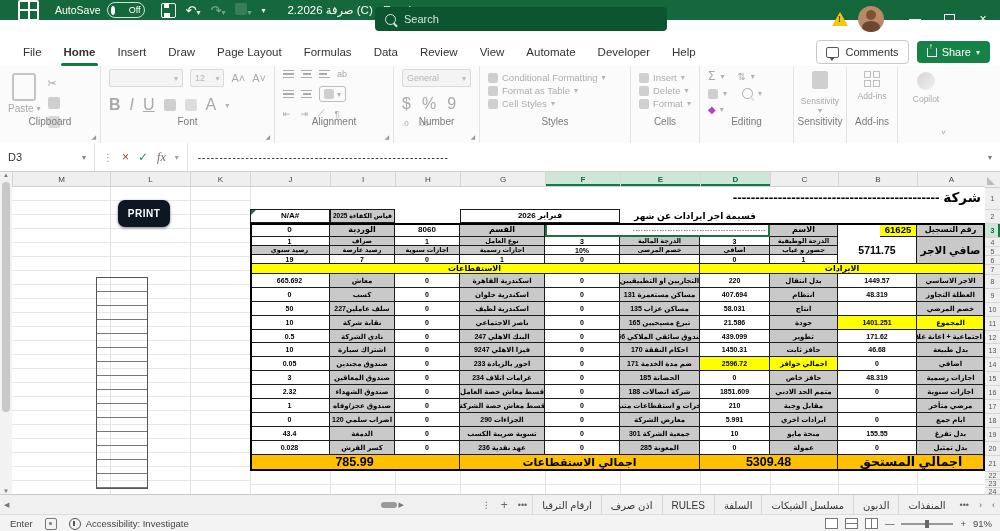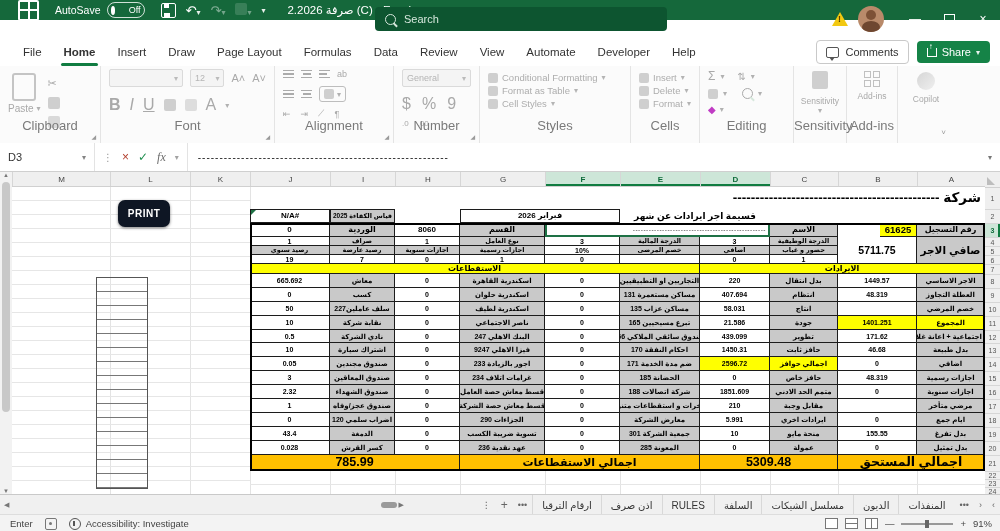--- a/index.html
+++ b/index.html
@@ -45,21 +45,21 @@
   .comments-btn{display:flex;align-items:center;gap:6px;border:1px solid #c9c9c9;border-radius:4px;height:22px;padding:0 9px;font-size:11px;color:#333;background:#fff;}
   .cmt-ic{width:11px;height:9px;border:1.3px solid #555;border-radius:2px;position:relative;}
   .cmt-ic::after{content:"";position:absolute;left:2px;bottom:-4px;border-left:3px solid transparent;border-right:3px solid transparent;border-top:4px solid #555;}
   .share-btn{display:flex;align-items:center;gap:5px;background:#158347;color:#fff;border-radius:4px;height:22px;padding:0 10px;font-size:11px;}
   .share-ic{width:8px;height:8px;border:1.2px solid #fff;border-top:none;position:relative;}
   .share-ic::after{content:"↑";position:absolute;left:1px;top:-6px;font-size:8px;color:#fff;}
 
   
   .rbody{position:absolute;left:0;top:66px;right:0;height:77px;background:#FBFBFB;border-bottom:1px solid #D8D8D8;display:flex;}
   .rgroup{position:relative;border-right:1px solid #E4E4E4;height:100%;flex:none;display:flex;flex-direction:column;}
-  .glabel{position:absolute;bottom:10px;left:0;right:0;text-align:center;font-size:13px;color:#7a7a7a;}
+  .glabel{position:absolute;bottom:16px;left:0;right:0;text-align:center;font-size:10px;color:#7a7a7a;}
   .launcher{position:absolute;bottom:3px;right:4px;font-size:6px;color:#9a9a9a;}
   .gi{color:#A9A9A9;}
   .gbtn{display:flex;align-items:center;gap:3px;font-size:10px;color:#A9A9A9;}
   .combo{border:1px solid #DADADA;background:#F4F4F4;color:#B5B5B5;border-radius:2px;font-size:9px;display:flex;align-items:center;justify-content:space-between;padding:0 4px;height:16px;}
   .ic-sq{width:12px;height:12px;background:#CFCFCF;border-radius:2px;display:inline-block;}
   .lines{display:inline-flex;flex-direction:column;gap:2px;}
   .lines i{display:block;width:11px;height:1.5px;background:#ABABAB;}
   .lines.c i:nth-child(2){width:8px;margin:0 auto;}
   .lines.l i:nth-child(2){width:8px;}
   .pink{color:#C03BC4;}

